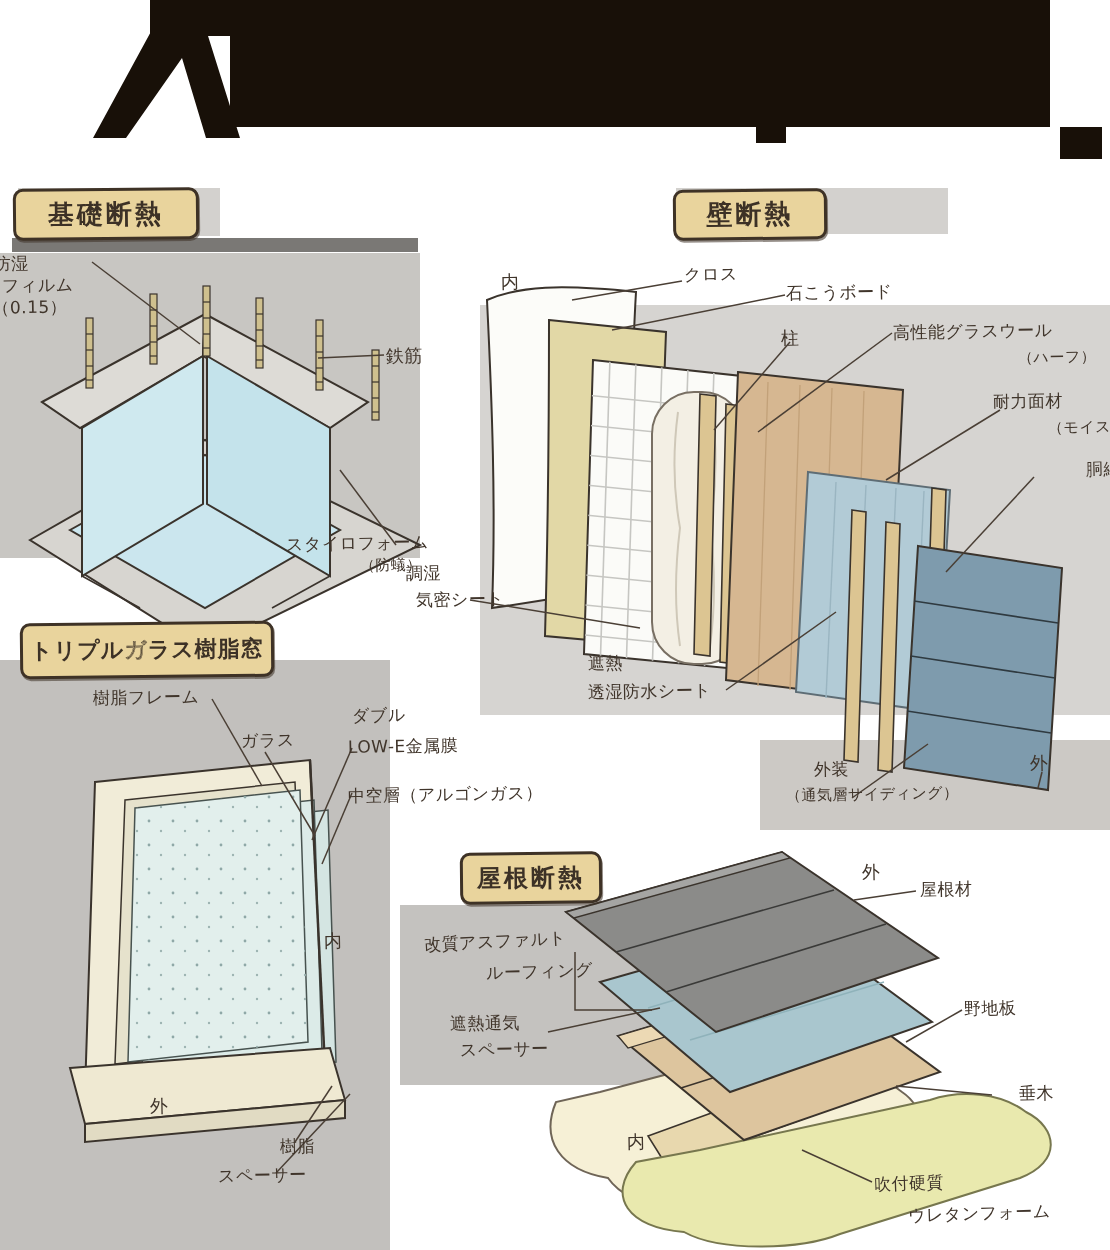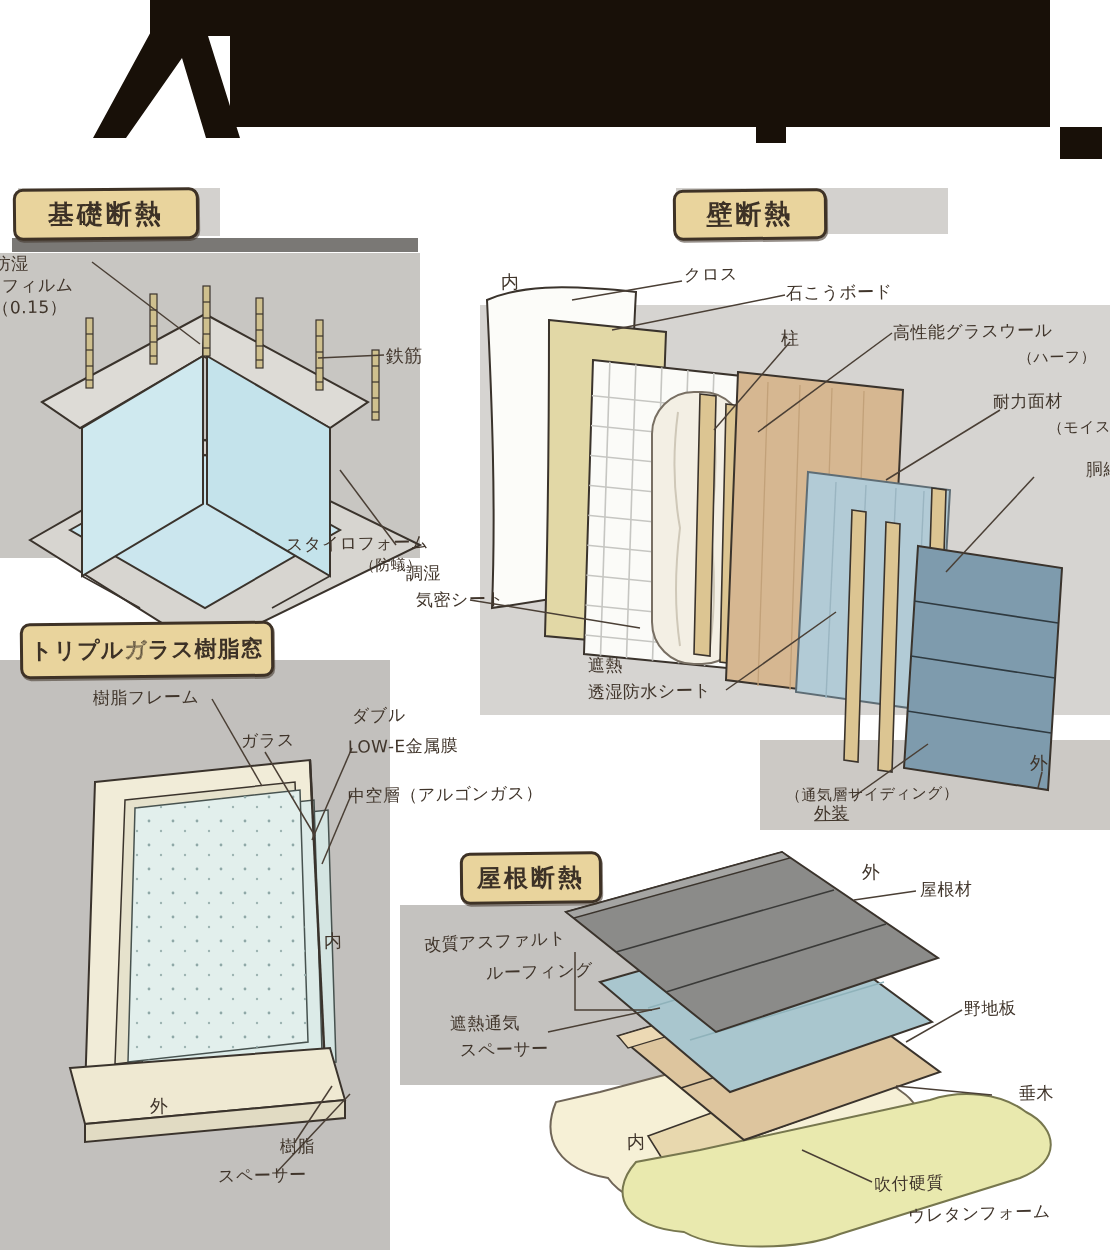--- a/index.html
+++ b/index.html
@@ -241,23 +241,23 @@
 
 <div class="lbl big" style="left:501px;top:270px;">内</div>
 <div class="lbl" style="left:684px;top:263px;">クロス</div>
 <div class="lbl" style="left:786px;top:281px;">石こうボード</div>
 <div class="lbl big" style="left:781px;top:326px;">柱</div>
 <div class="lbl" style="left:893px;top:320px;">高性能グラスウール</div>
 <div class="lbl sm" style="left:1018px;top:349px;font-family:Liberation Mono, monospace;">（ハーフ）</div>
 <div class="lbl" style="left:993px;top:390px;">耐力面材</div>
 <div class="lbl sm" style="left:1048px;top:418px;">（モイス）</div>
 <div class="lbl" style="left:1086px;top:458px;">胴縁</div>
-<div class="lbl" style="left:588px;top:654px;">遮熱</div>
+<div class="lbl" style="left:588px;top:654px;font-family:Liberation Mono, monospace;">遮熱</div>
 <div class="lbl" style="left:588px;top:680px;">透湿防水シート</div>
-<div class="lbl" style="left:814px;top:802px;text-decoration:underline;">外装</div>
+<div class="lbl" style="left:814px;top:758px;">外装</div>
 <div class="lbl sm" style="left:786px;top:785px;">（通気層サイディング）</div>
 <div class="lbl big" style="left:1030px;top:751px;">外</div>
 
 <div class="lbl" style="left:93px;top:686px;">樹脂フレーム</div>
 <div class="lbl" style="left:241px;top:729px;">ガラス</div>
 <div class="lbl" style="left:352px;top:704px;">ダブル</div>
 <div class="lbl" style="left:348px;top:735px;">LOW-E金属膜</div>
 <div class="lbl" style="left:348px;top:783px;">中空層（アルゴンガス）</div>
 <div class="lbl big" style="left:324px;top:929px;">内</div>
 <div class="lbl big" style="left:150px;top:1094px;">外</div>

